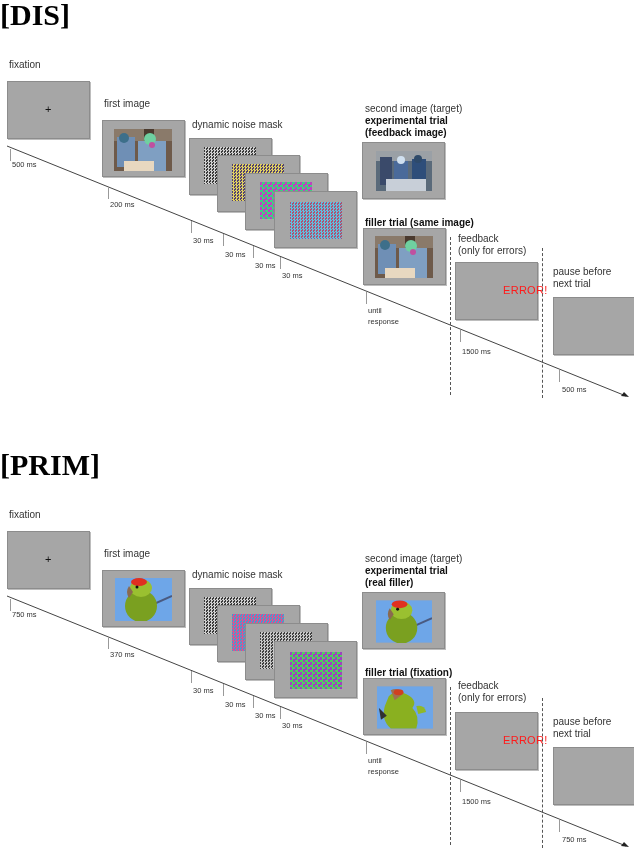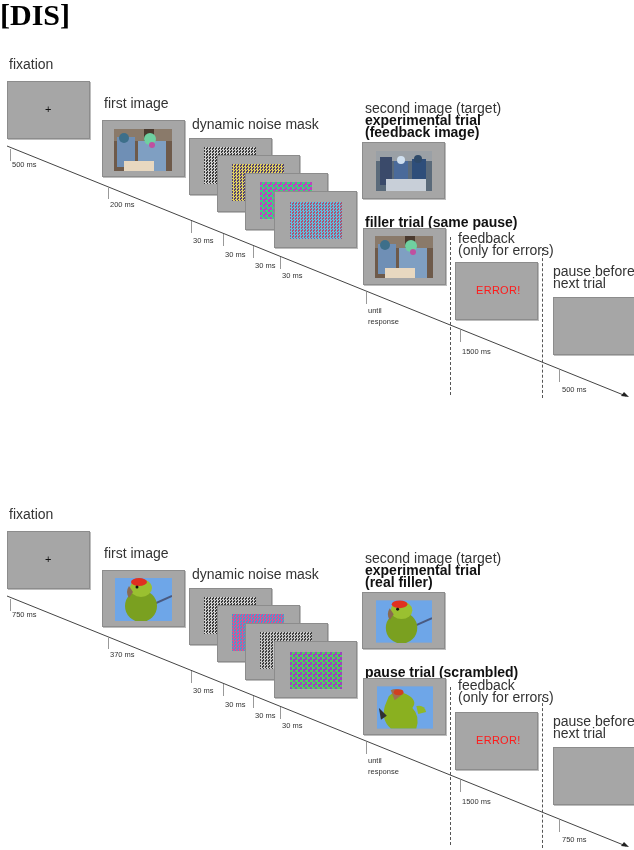--- a/index.html
+++ b/index.html
@@ -1,25 +1,25 @@
 <!DOCTYPE html>
 <html><head>
 <meta charset="utf-8">
 <style>
   html, body { margin:0; padding:0; background:#ffffff; }
   body { width:634px; height:850px; position:relative; overflow:hidden; font-family:"Liberation Sans", sans-serif; color:#222; }
   .panel { position:absolute; left:0; width:556px; height:420px; }
   .title { position:absolute; left:0; font-family:"Liberation Serif", serif; font-weight:bold; font-size:30px; color:#000; line-height:1; }
-  .lbl { position:absolute; font-size:14px; color:#333; white-space:nowrap; line-height:11px; }
+  .lbl { position:absolute; font-size:10px; color:#333; white-space:nowrap; line-height:11px; }
   .lbl.bold { font-weight:bold; color:#111; }
   .screen { position:absolute; background:#a6a6a6; border:1px solid #8c8c8c; box-shadow:1px 1px 0 #bdbdbd; }
   .cross { position:absolute; font-size:11px; color:#111; line-height:1; }
   .photo { position:absolute; }
   .noise { position:absolute; }
-  .error { position:absolute; color:#ff1a1a; font-size:11px; letter-spacing:0.3px; }
+  .error { position:absolute; color:#ff1a1a; font-size:11px; letter-spacing:0.3px;margin-left:27px; }
   .tick { position:absolute; width:1px; background:#999; height:12px; }
   .ms { position:absolute; font-size:7.5px; color:#333; white-space:nowrap; }
   .dotted { position:absolute; width:0; border-left:1px dashed #555; }
   svg.timeline { position:absolute; left:0; top:0; overflow:visible; }
 </style>
 </head>
 <body>
 
 <div class="panel" style="top:0;">
   <div class="title" style="top:0px;">[DIS]</div>
@@ -84,21 +84,21 @@
       <rect x="0" y="0" width="56" height="10" fill="#9aa0a6"></rect>
       <rect x="4" y="6" width="12" height="28" fill="#3a4a6a"></rect>
       <rect x="18" y="10" width="14" height="22" fill="#4a6a9a"></rect>
       <circle cx="25" cy="9" r="4" fill="#d0e0f0"></circle>
       <rect x="36" y="8" width="14" height="30" fill="#2e4e7a"></rect>
       <circle cx="42" cy="8" r="4" fill="#2e4a6a"></circle>
       <rect x="10" y="28" width="40" height="12" fill="#c8cfd8"></rect>
     </svg>
   </div>
 
-  <div class="lbl bold" style="left:365px; top:217px;">filler trial (same pause)</div>
+  <div class="lbl bold" style="left:365px; top:217px;">filler trial (same image)</div>
   <div class="screen" style="left:363px; top:228px; width:81px; height:55px;">
     <svg class="photo" style="left:11px; top:7px;" width="58" height="42" viewBox="0 0 58 42">
       <rect width="58" height="42" fill="#6e5a4a"></rect>
       <rect x="0" y="0" width="58" height="12" fill="#8a7a6a"></rect>
       <rect x="30" y="0" width="10" height="20" fill="#4a3a2e"></rect>
       <rect x="3" y="8" width="18" height="30" fill="#6f8fb5"></rect>
       <circle cx="10" cy="9" r="5" fill="#3d6f8a"></circle>
       <rect x="24" y="12" width="28" height="30" fill="#7f9fc2"></rect>
       <circle cx="36" cy="10" r="6" fill="#6fd0a0"></circle>
       <circle cx="38" cy="16" r="3" fill="#c050a0"></circle>
@@ -120,20 +120,21 @@
 
   <div class="dotted" style="left:542px; top:248px; height:150px;"></div>
   <div class="lbl" style="left:553px; top:266px;">pause before</div>
   <div class="lbl" style="left:553px; top:278px;">next trial</div>
   <div class="screen" style="left:553px; top:297px; width:81px; height:56px;"></div>
   <div class="tick" style="left:559px; top:370px;"></div>
   <div class="ms" style="left:562px; top:385px;">500 ms</div>
 </div>
 
 <div class="panel" style="top:450px;">
+  <div class="title" style="top:0px;">[PRIM]</div>
 
   <svg class="timeline" width="634" height="420">
     <line x1="7" y1="146" x2="626" y2="396" stroke="#444" stroke-width="1"></line>
     <polygon points="629,397 621,396 624,392" fill="#222"></polygon>
   </svg>
 
   <div class="lbl" style="left:9px; top:59px;">fixation</div>
   <div class="screen" style="left:7px; top:81px; width:81px; height:56px;">
     <div class="cross" style="left:37px; top:22px;">+</div>
   </div>
@@ -185,21 +186,21 @@
       <rect width="57" height="43" fill="#6ea6e8"></rect>
       <line x1="30" y1="30" x2="57" y2="18" stroke="#4a5a80" stroke-width="2"></line>
       <ellipse cx="26" cy="28" rx="16" ry="16" fill="#7aa020"></ellipse>
       <ellipse cx="26" cy="10" rx="11" ry="9" fill="#9ac030"></ellipse>
       <ellipse cx="24" cy="4" rx="8" ry="4" fill="#e03020"></ellipse>
       <path d="M14,8 Q10,14 14,20 L18,14 Z" fill="#8a6a50"></path>
       <circle cx="22" cy="9" r="1.5" fill="#111"></circle>
     </svg>
   </div>
 
-  <div class="lbl bold" style="left:365px; top:217px;">pause trial (scrambled)</div>
+  <div class="lbl bold" style="left:365px; top:217px;">filler trial (fixation)</div>
   <div class="screen" style="left:363px; top:228px; width:81px; height:55px;">
     <svg class="photo" style="left:13px; top:7px;" width="56" height="43" viewBox="0 0 57 43">
       <rect width="57" height="43" fill="#6ea6e8"></rect>
       <path d="M8,20 Q4,34 14,43 L40,43 Q44,30 36,22 Q42,14 30,8 Q20,2 12,10 Z" fill="#8ab020"></path>
       <path d="M14,4 Q22,0 26,8 L18,14 Z" fill="#a07050"></path>
       <ellipse cx="22" cy="6" rx="5" ry="3" fill="#d04020"></ellipse>
       <path d="M2,22 L10,30 L4,34 Z" fill="#303030"></path>
       <path d="M40,20 Q48,18 50,26 L42,28 Z" fill="#90b828"></path>
     </svg>
   </div>

